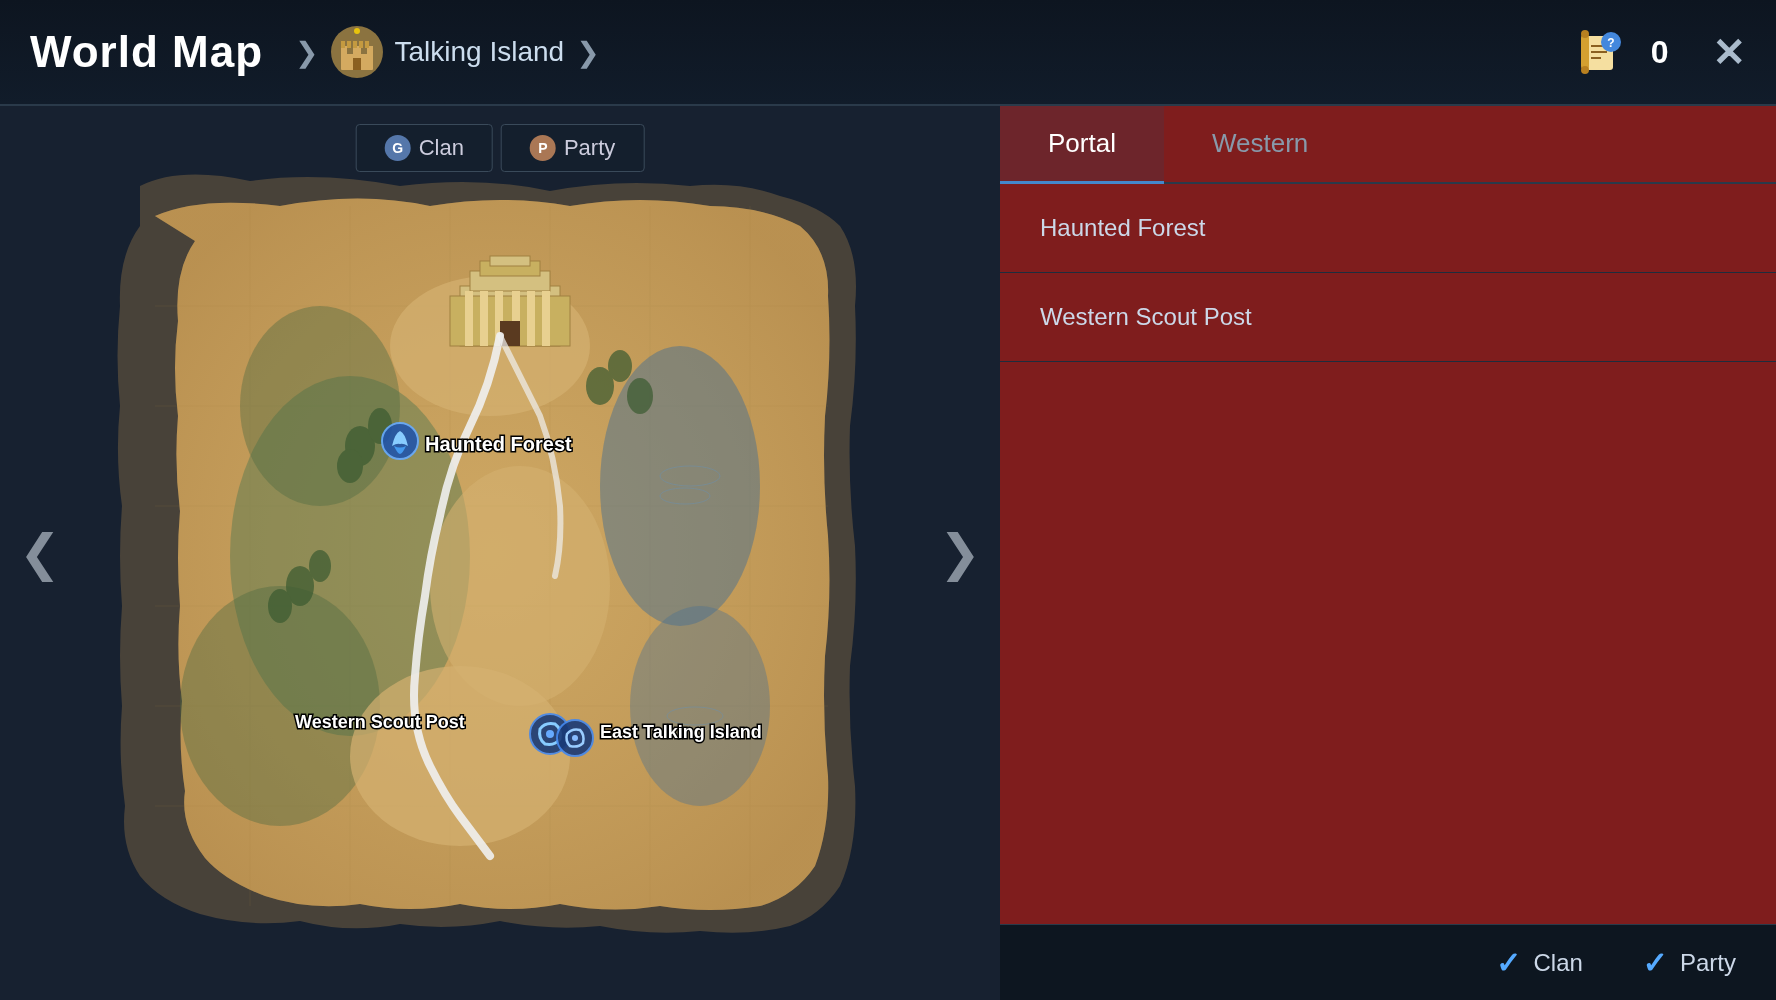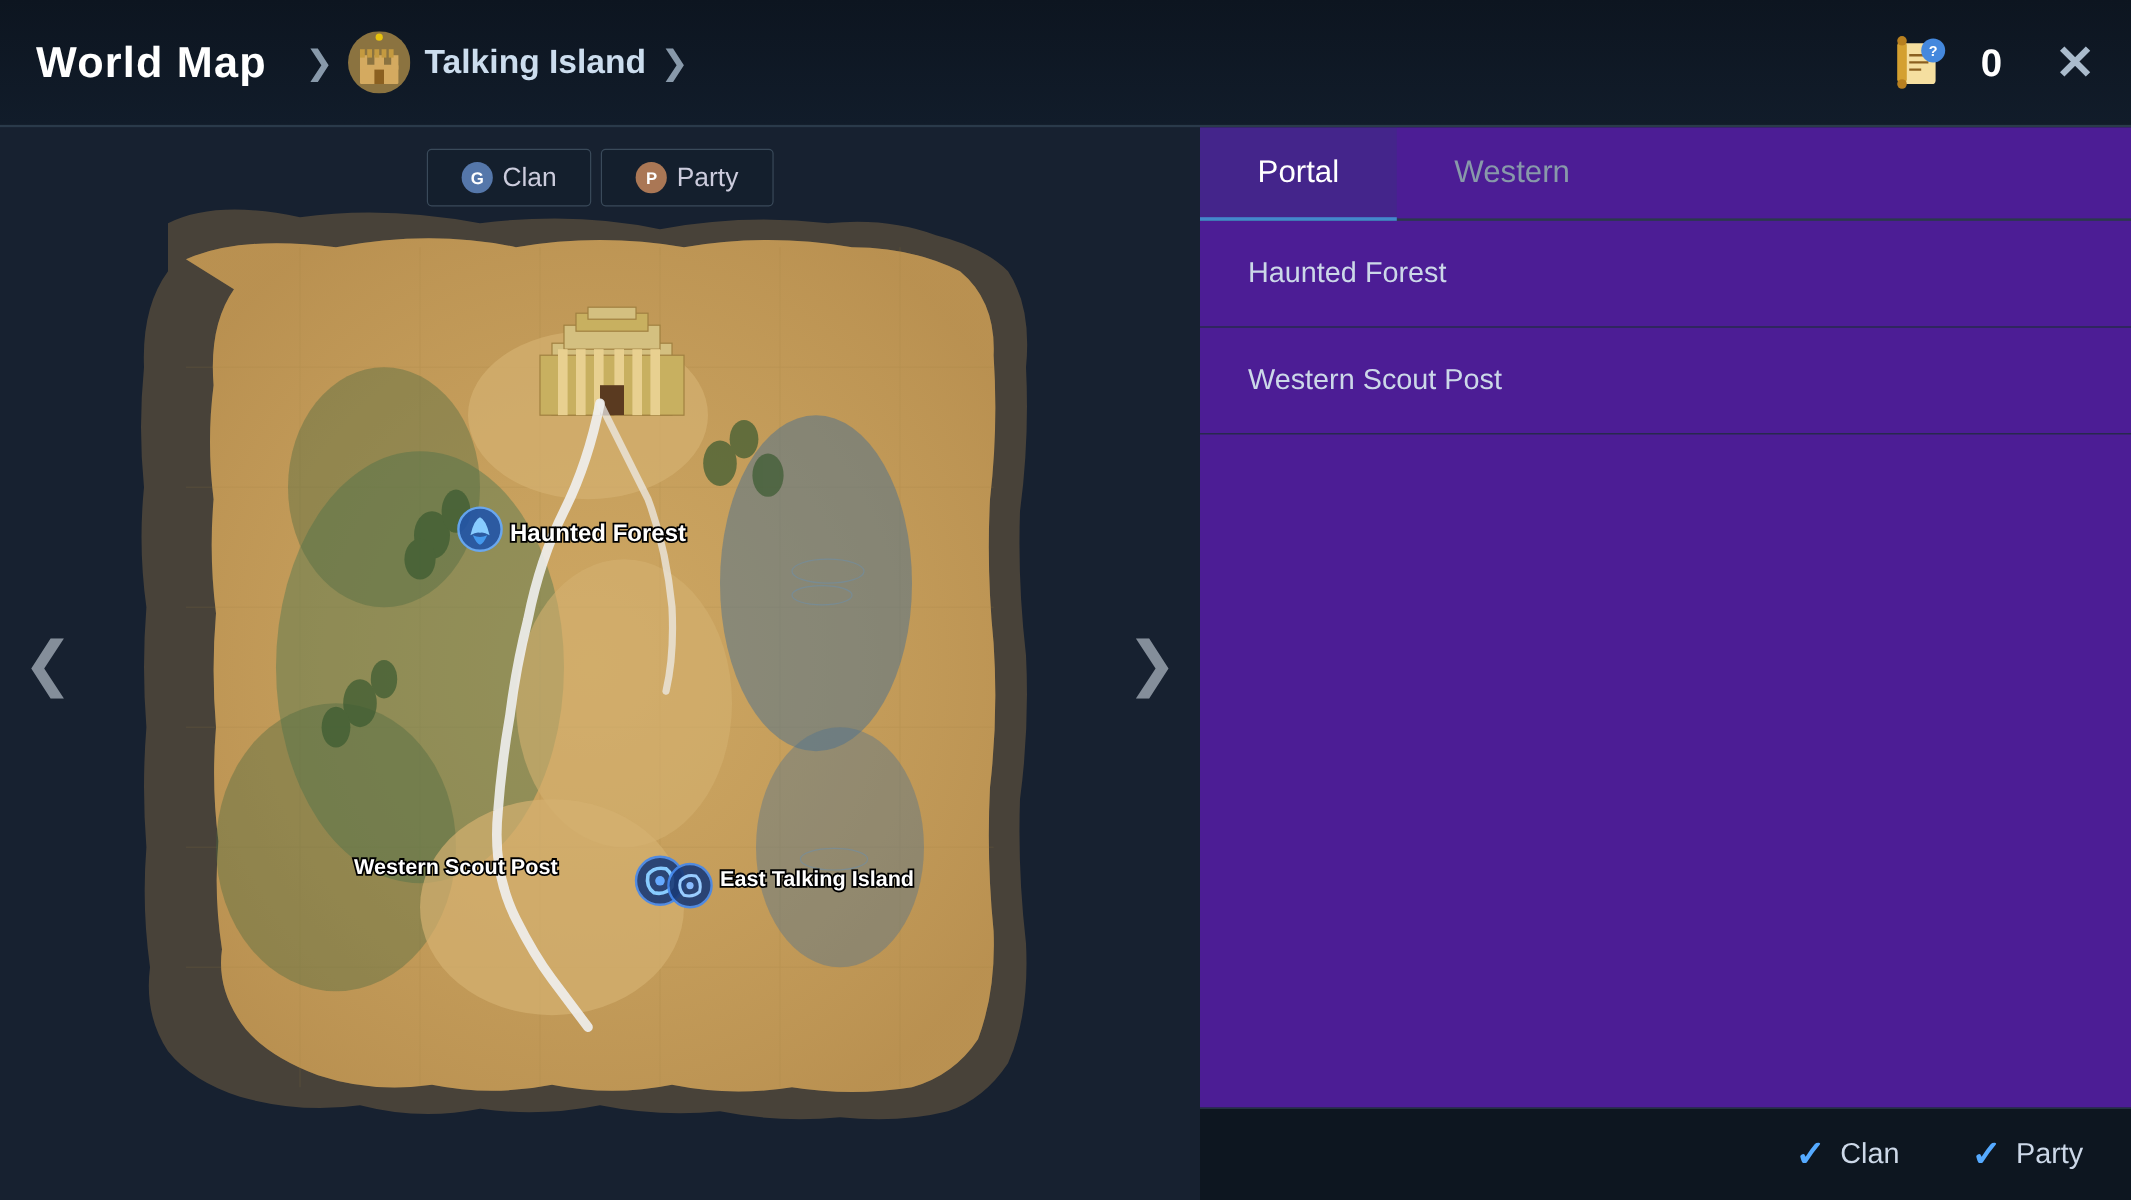--- a/index.html
+++ b/index.html
@@ -18,21 +18,21 @@
       top: 0; left: 0; right: 0;
       height: 106px;
       background: linear-gradient(180deg, #0d1520 0%, #111c2a 100%);
       border-bottom: 2px solid #2a3a4a;
       display: flex;
       align-items: center;
       padding: 0 30px;
       z-index: 10;
     }
     .header-title {
-      font-size: 36px;
+      font-size: 44px;
       font-weight: bold;
       color: #ffffff;
       margin-right: 20px;
       letter-spacing: 1px;
     }
     .header-chevron {
       color: #8899aa;
       font-size: 28px;
       margin: 0 12px;
     }
@@ -42,21 +42,21 @@
       gap: 12px;
       cursor: pointer;
     }
     .castle-icon {
       width: 52px;
       height: 52px;
     }
     .breadcrumb-text {
       font-size: 28px;
       color: #ccddee;
-      font-weight: 700;
+      font-weight: 400;
     }
     .header-right {
       margin-left: auto;
       display: flex;
       align-items: center;
       gap: 24px;
     }
     .quest-icon {
       width: 56px;
       height: 56px;
@@ -143,21 +143,21 @@
     .nav-arrow-right { right: 10px; }
     .arrow-shape {
       font-size: 50px;
       color: rgba(180,190,200,0.7);
       user-select: none;
     }
 
     
     .right-panel {
       flex: 1;
-      background: #4c1d95;
+      background: #7f1d1d;
       display: flex;
       flex-direction: column;
       padding: 0;
     }
 
     
     .tabs {
       display: flex;
       border-bottom: 2px solid #2a3a4a;
       margin-top: 0;

